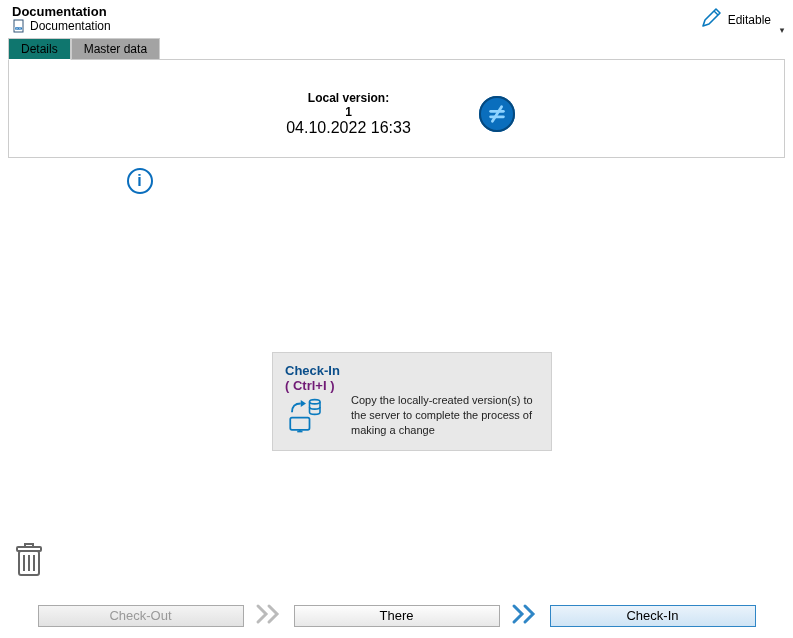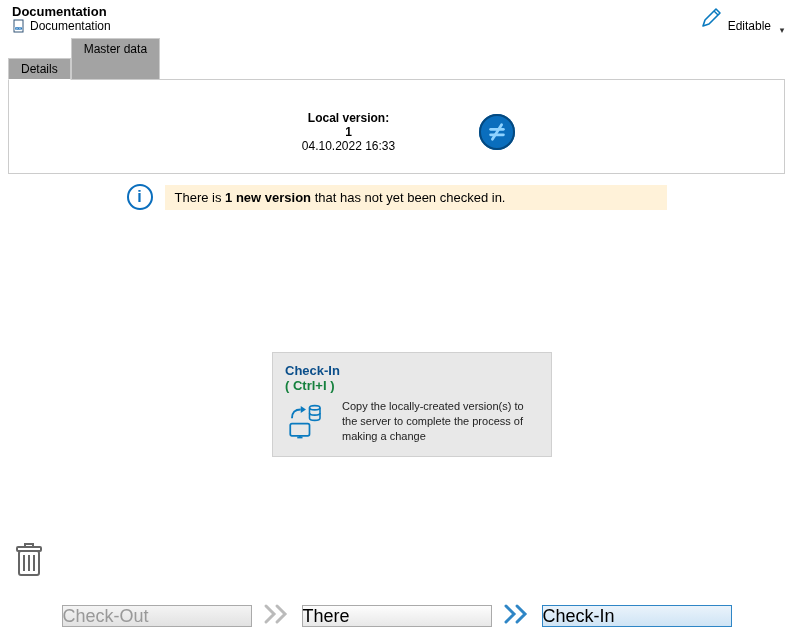--- a/index.html
+++ b/index.html
@@ -21,21 +21,21 @@
   .header-left { display: flex; flex-direction: column; gap: 0; }
   .header-title { font-weight: bold; font-size: 13px; }
   .header-sub { display: flex; align-items: center; gap: 4px; font-size: 12px; }
   .doc-icon {
     width: 14px; height: 14px;
     display: inline-flex; align-items: center; justify-content: center;
     position: relative;
   }
   .doc-icon svg { width: 14px; height: 14px; }
   .editable-btn {
-    display: flex; align-items: flex-end; gap: 4px;
+    display: flex; align-items: center; gap: 4px;
     padding: 2px 6px;
     cursor: pointer;
   }
   .editable-btn svg { width: 24px; height: 24px; }
   .editable-drop { width: 8px; display: flex; align-items: flex-end; justify-content: center; color: #333; font-size: 9px; padding-left: 2px; align-self: flex-end; }
 
   .tabs {
     margin: 0 8px;
     border-bottom: 1px solid #ccc;
     display: flex;
@@ -46,43 +46,42 @@
   .tab {
     padding: 3px 12px;
     border: 1px solid #ccc;
     border-bottom: none;
     background: #a3a3a3;
     font-size: 12px;
     cursor: pointer;
     position: relative;
   }
   .tab.active {
-    background: #a3a3a3;
+    background: #0f766e;
     border-bottom: 1px solid #fff;
     margin-bottom: -1px;
-    margin-top: 20px;
   }
 
   .panel {
     margin: 0 8px;
     border: 1px solid #ccc;
     border-top: none;
     padding: 20px 10px;
   }
   .versions-row {
     display: flex;
     justify-content: center;
     align-items: center;
     gap: 60px;
     margin-top: 12px;
   }
   .version-block { text-align: center; min-width: 140px; }
   .version-label { font-weight: bold; font-size: 12px; }
   .version-value { font-weight: bold; font-size: 12px; }
-  .version-date { font-size: 12px; }
+  .version-date { font-size: 16px; }
   .not-equal-icon {
     width: 36px; height: 36px;
     border-radius: 50%;
     background: #0a6ebd;
     display: flex; align-items: center; justify-content: center;
     box-shadow: inset 0 0 0 2px #05497f;
   }
   .not-equal-icon svg { width: 22px; height: 22px; }
 
   .info-bar {
@@ -112,22 +111,22 @@
   .tooltip-card {
     position: absolute;
     left: 272px;
     top: 352px;
     width: 280px;
     background: #e8e8e8;
     border: 1px solid #d0d0d0;
     padding: 10px 12px 12px;
   }
   .tooltip-title { color: #0a4e8a; font-weight: bold; font-size: 13px; }
-  .tooltip-shortcut { color: #15803d; font-weight: bold; font-size: 13px; }
-  .tooltip-body { display: flex; gap: 15px; margin-top: 6px; }
+  .tooltip-shortcut { color: #701a75; font-weight: bold; font-size: 13px; }
+  .tooltip-body { display: flex; gap: 24px; }
   .tooltip-icon svg { width: 42px; height: 42px; }
   .tooltip-desc { font-size: 11px; color: #222; line-height: 1.35; }
 
   .trash-icon {
     position: absolute;
     left: 14px;
     bottom: 58px;
     cursor: pointer;
   }
   .trash-icon svg { width: 30px; height: 34px; }
@@ -135,27 +134,27 @@
   .footer-bar {
     position: absolute;
     left: 0; right: 0; bottom: 10px;
     display: flex;
     align-items: center;
     justify-content: center;
     gap: 10px;
     padding: 0 30px;
   }
   .footer-btn {
-    width: 190px;
+    width: 206px;
     height: 22px;
     border: 1px solid #aaa;
     background: linear-gradient(#fdfdfd, #e8e8e8);
-    font-size: 18px;
-    cursor: pointer;
-    text-align: left;
+    font-size: 13px;
+    cursor: pointer;
+    text-align: center;
     line-height: 20px;
   }
   .footer-btn.disabled {
     color: #999;
     background: linear-gradient(#f4f4f4, #e2e2e2);
     cursor: default;
   }
   .footer-btn.highlight {
     border: 1px solid #2f86c6;
     background: linear-gradient(#eaf3fb, #cfe4f5);
@@ -211,23 +210,20 @@
           <line x1="5" y1="9" x2="19" y2="9" stroke="#8fd3ff" stroke-width="3" stroke-linecap="round"></line>
           <line x1="5" y1="15" x2="19" y2="15" stroke="#8fd3ff" stroke-width="3" stroke-linecap="round"></line>
           <line x1="17" y1="4" x2="7" y2="20" stroke="#8fd3ff" stroke-width="3" stroke-linecap="round"></line>
         </svg>
     </div>
   </div>
 </div>
 
 <div class="info-bar">
   <div class="info-icon">i</div>
-  <div class="info-text">
-    <span>There is </span><b>1 new version</b><span> that has not yet been checked in.</span>
-  </div>
 </div>
 
 <div class="tooltip-card">
   <div class="tooltip-title">Check-In</div>
   <div class="tooltip-shortcut">( Ctrl+I )</div>
   <div class="tooltip-body">
     <div class="tooltip-icon">
       <svg viewBox="0 0 48 48">
         <rect x="6" y="28" width="22" height="14" rx="2" fill="none" stroke="#0a7abf" stroke-width="2"></rect>
         <line x1="14" y1="44" x2="20" y2="44" stroke="#0a7abf" stroke-width="2"></line>

